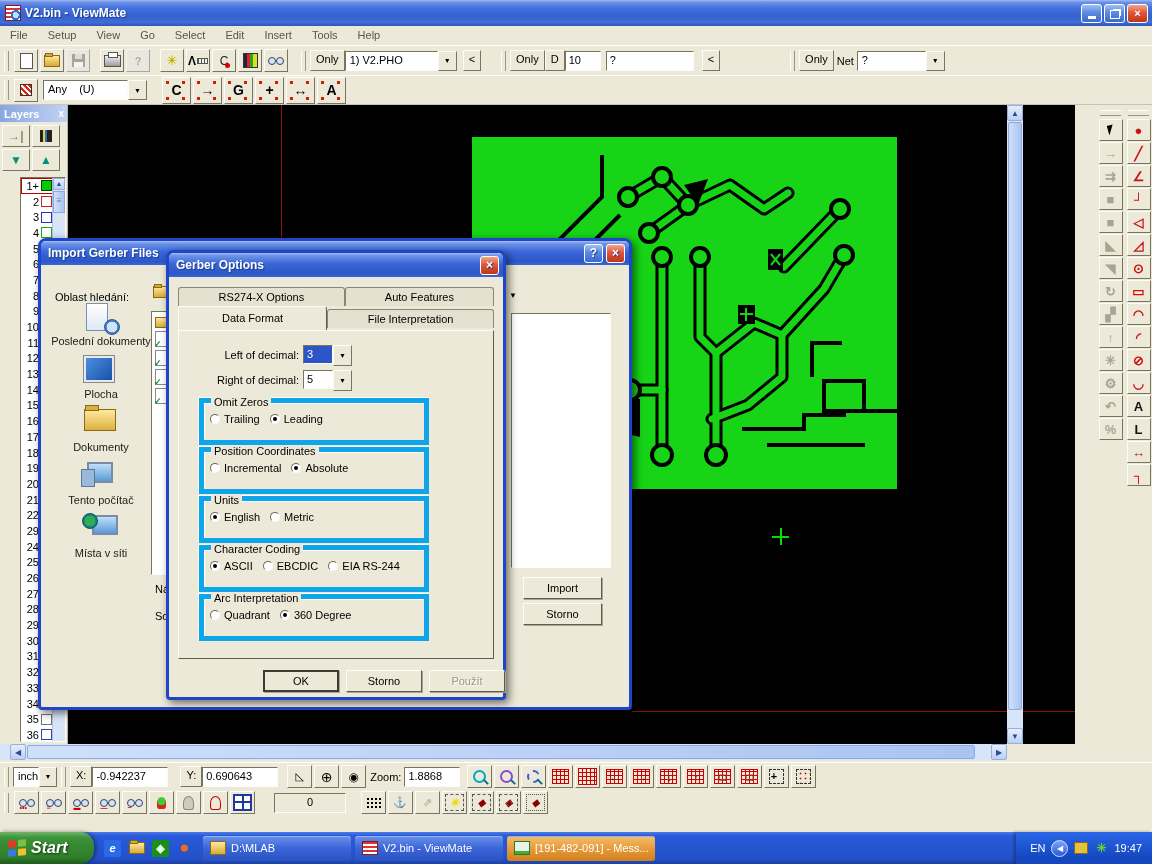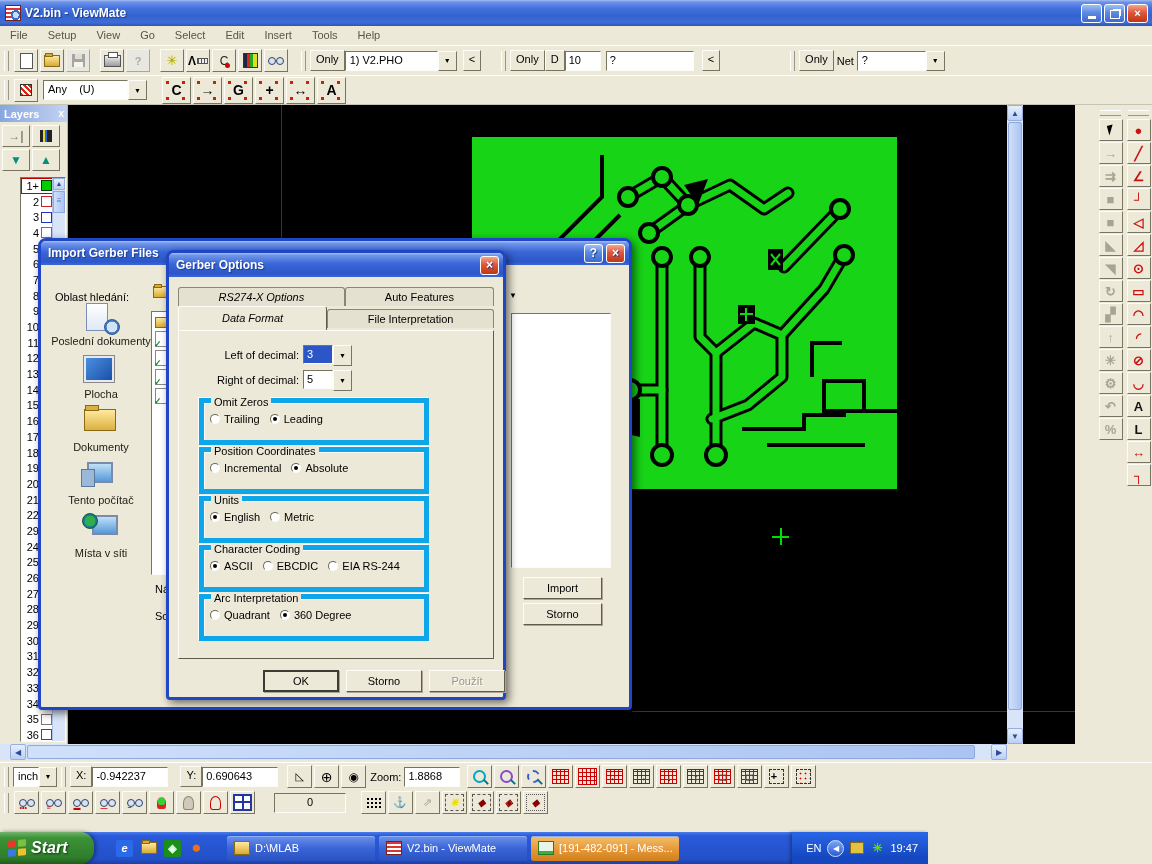--- a/index.html
+++ b/index.html
@@ -186,22 +186,22 @@
   .pi-net{width:22px;height:16px;background:linear-gradient(#bfe0f8,#5a9ad8);border:2px solid #7a8aa8;position:relative;margin-left:8px;}
   .pi-net::before{content:"";position:absolute;left:-12px;top:-4px;width:14px;height:14px;border-radius:50%;
      background:radial-gradient(circle,#2fae4f 55%,#1a7a8f 56%);border:1px solid #0a5a3f;}
   .file-sliver{position:absolute;left:110px;top:70px;width:19px;height:264px;background:#fff;
      border:1px solid;border-color:#77745f #fdfcf7 #fdfcf7 #77745f;box-sizing:border-box;overflow:hidden;}
   .fs-item{width:12px;height:14px;background:#fff;border:1px solid #888;margin:3px 0 3px 3px;position:relative;}
   .fs-item.fld{background:linear-gradient(#ffe9a0,#d8ab32);border-color:#8a6a14;height:9px;margin-top:5px;}
   .fs-item .chk{position:absolute;left:-2px;bottom:-3px;color:#0a8f2f;font-size:9px;font-weight:bold;}
   .listbox{position:absolute;background:#fff;border:1px solid;border-color:#77745f #fdfcf7 #fdfcf7 #77745f;box-sizing:border-box;}
   
-  .taskbar{position:absolute;left:0;top:832px;width:928px;height:32px;
-    background:linear-gradient(180deg,#4a7ce8 0%,#2a5ada 12%,#2350c8 85%,#1a3fa8 100%);display:flex;align-items:center;gap:12px;}
+  .taskbar{position:absolute;left:0;top:832px;width:1152px;height:32px;
+    background:linear-gradient(180deg,#4a7ce8 0%,#2a5ada 12%,#2350c8 85%,#1a3fa8 100%);display:flex;align-items:center;}
   .startbtn{height:32px;width:94px;border-radius:0 14px 14px 0;display:flex;align-items:center;gap:5px;padding-left:8px;box-sizing:border-box;
     background:linear-gradient(180deg,#74b46e 0%,#3c9338 18%,#2f7d2b 80%,#1f5c1d 100%);box-shadow:2px 0 4px rgba(0,0,0,.4);}
   .startlabel{color:#fff;font-weight:bold;font-style:italic;font-size:16px;text-shadow:1px 1px 2px #0a3a0a;}
   .flag{width:18px;height:16px;position:relative;transform:skewY(-6deg);}
   .flag i{position:absolute;width:8px;height:7px;border-radius:1px;}
   .flag i:nth-child(1){left:0;top:0;background:#e23a2a;}
   .flag i:nth-child(2){right:0;top:0;background:#7fbf3f;}
   .flag i:nth-child(3){left:0;bottom:0;background:#3a7ae0;}
   .flag i:nth-child(4){right:0;bottom:0;background:#f0c030;}
   .ql{display:flex;align-items:center;gap:7px;padding:0 10px;}
@@ -948,25 +948,25 @@
   </div>
 
   <div class="xp-dialog" style="left:166px;top:250px;width:340px;height:450px;z-index:60">
     <div class="xp-title">
       <span>Gerber Options</span>
       <span class="dlg-caps">
         <span class="dlg-cap dlg-close">×</span>
       </span>
     </div>
     <div class="tabs-row" id="tabrow1" style="top:34px;z-index:1">
-        <div class="tab" style="width: 170px; font-style: italic;">RS274-X Options</div>
+        <div class="tab" style="width: 170px;">RS274-X Options</div>
         <div class="tab" style="width: 152px;">Auto Features</div>
       </div>
     <div class="tabs-row" id="tabrow2" style="top:56px;z-index:2">
-        <div class="tab active" style="width: 152px; font-style: italic;">Data Format</div>
+        <div class="tab active" style="width: 152px;">Data Format</div>
         <div class="tab" style="width: 170px;">File Interpretation</div>
       </div>
     <div class="tabpanel" id="tabpanel">
         <div class="fieldrow" style="left: 20px; top: 14px;">
           <span class="flabel">Left of decimal:</span>
           <span class="mini-combo">
             <span class="mini-val hl">3</span>
             <span class="carr" style="height: 19px;">▼</span>
           </span>
         </div>

